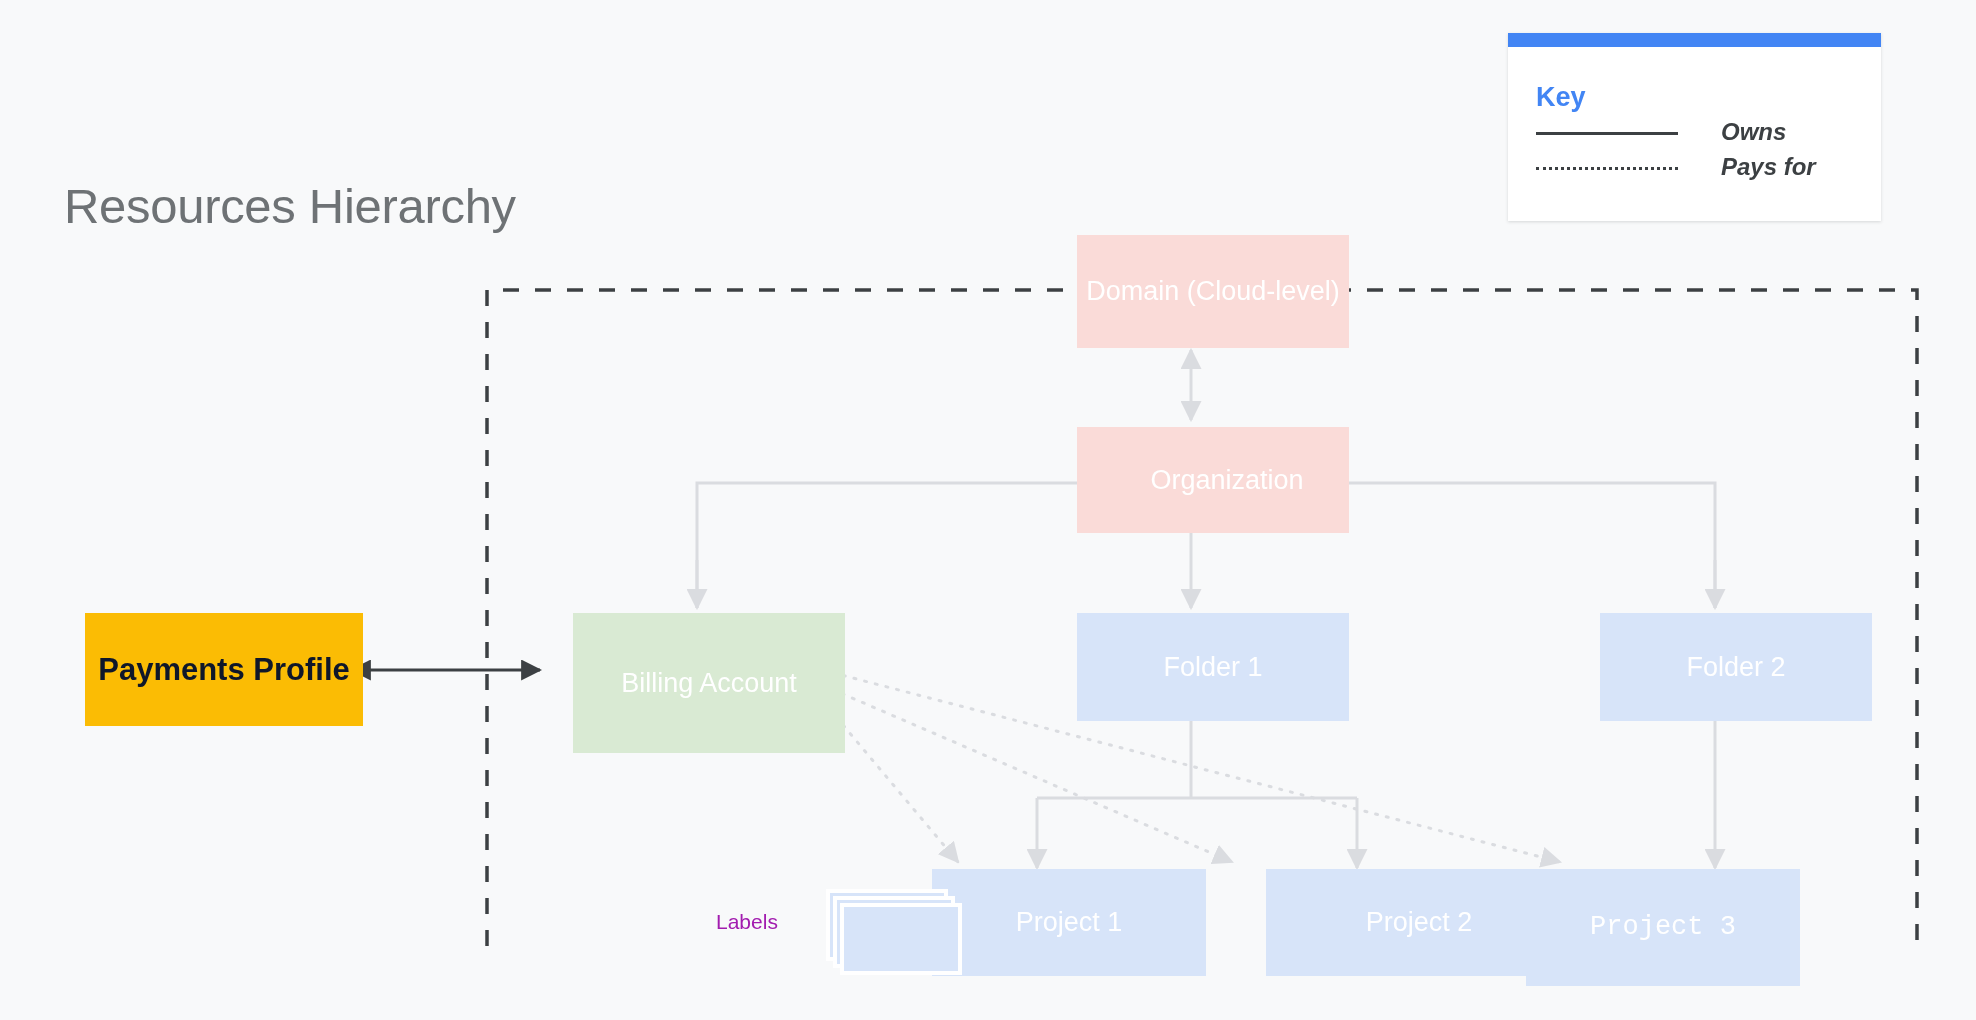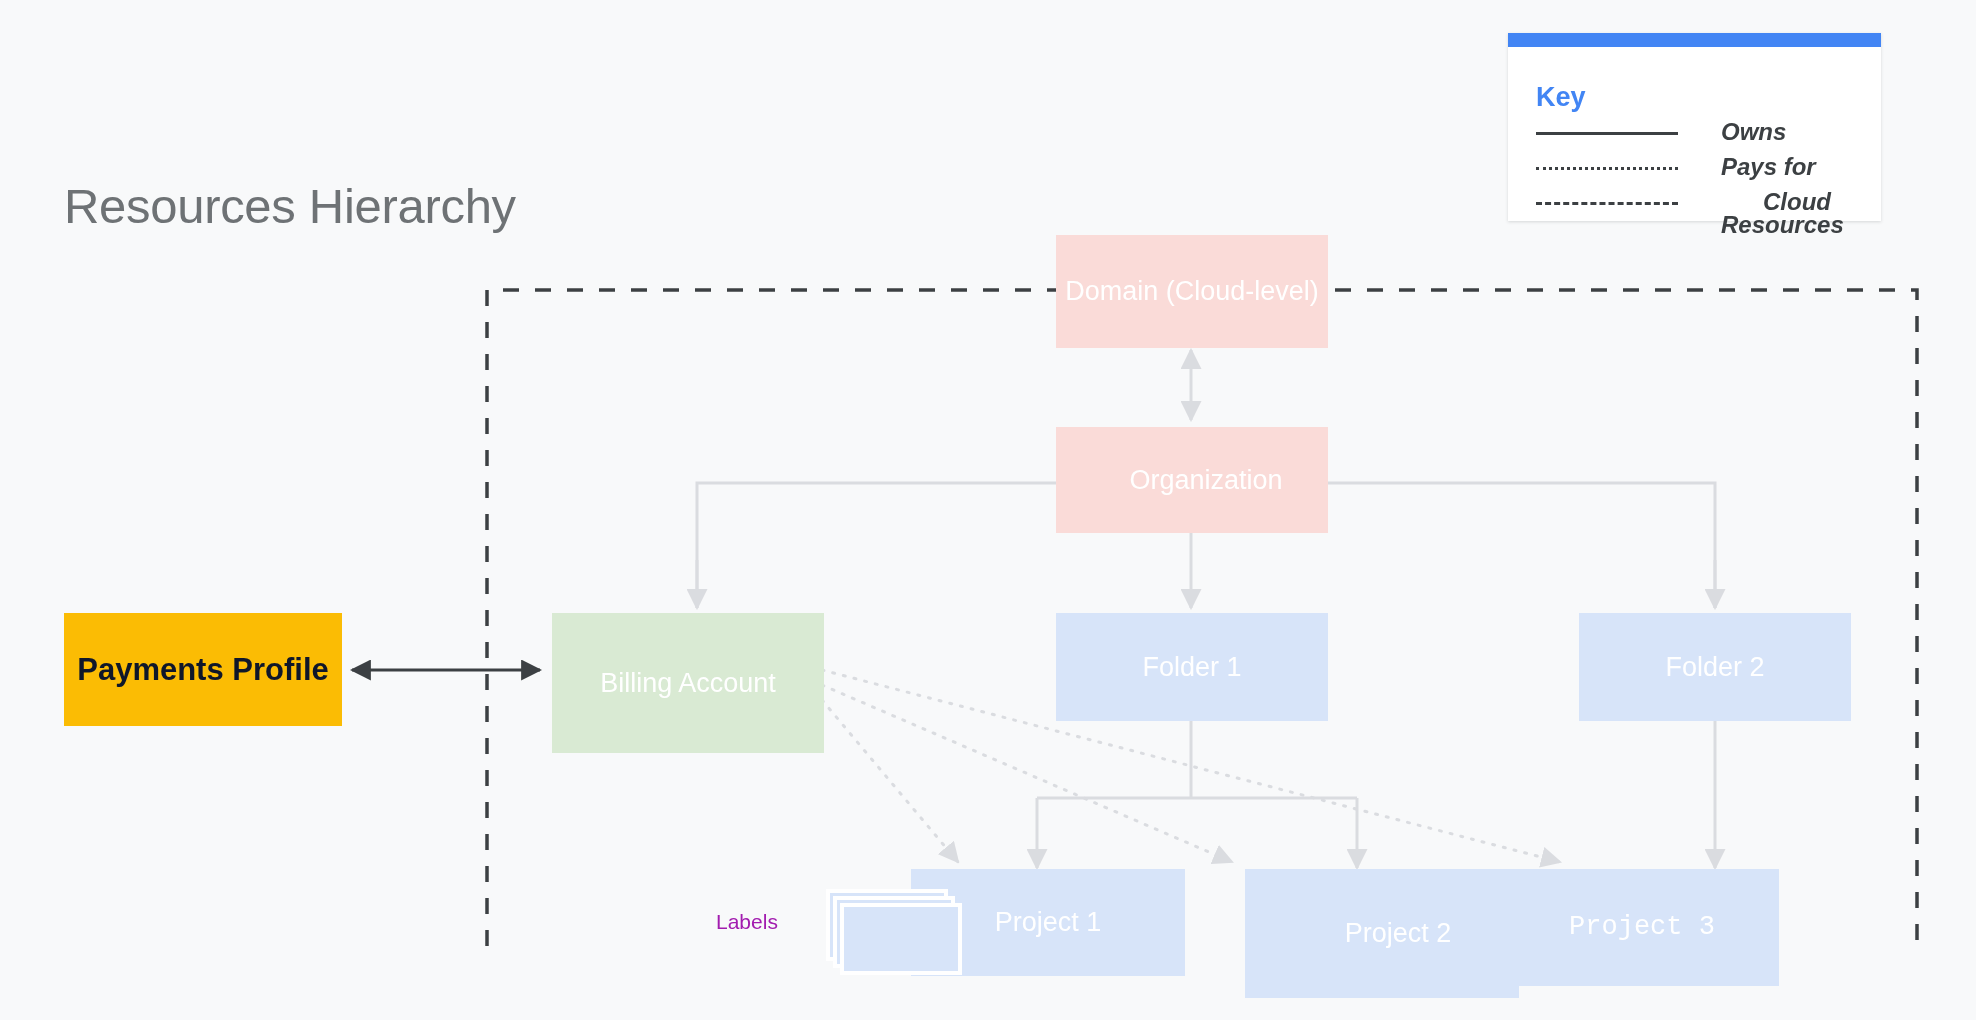--- a/index.html
+++ b/index.html
@@ -42,21 +42,20 @@
 
   
   .key-card {
     position: absolute;
     left: 1508px;
     top: 33px;
     width: 373px;
     height: 188px;
     background: #ffffff;
     box-shadow: 0 1px 3px rgba(60,64,67,0.18);
-    text-align: right;
   }
   .key-card-bar {
     position: absolute;
     left: 0;
     top: 0;
     width: 373px;
     height: 14px;
     background: #4285f4;
   }
   .key-title {
@@ -108,20 +107,21 @@
   }
 
   
   .node {
     position: absolute;
     display: flex;
     align-items: center;
     justify-content: center;
     box-sizing: border-box;
     text-align: left;
+    margin-left: 21px;
   }
   .node-label {
     font-size: 27px;
     font-weight: 400;
     line-height: 1.2;
     white-space: nowrap;
   }
   .node.pink { background: #fadbd8; }
   .node.pink .node-label { color: #ffffff; }
   .node.green { background: #d9ead3; }
@@ -231,26 +231,20 @@
             <i></i>
           </span>
         <span class="key-label">Owns</span>
       </div>
       <div class="key-row">
         <span class="key-sample dotted">
             <i></i>
           </span>
         <span class="key-label">Pays for</span>
       </div>
-      <div class="key-row">
-        <span class="key-sample dashed">
-            <i></i>
-          </span>
-        <span class="key-label" style="width:110px;">Cloud Resources</span>
-      </div>
     </div>
   </div>
 
   <div class="node pink" style="left:1056px; top:235px; width:272px; height:113px;">
     <span class="node-label">Domain (Cloud-level)</span>
   </div>
 
   <div class="node pink" style="left:1056px; top:427px; width:272px; height:106px;padding-left:28px;">
     <span class="node-label">Organization</span>
   </div>
@@ -268,21 +262,21 @@
   </div>
 
   <div class="node blue" style="left:1579px; top:613px; width:272px; height:108px;">
     <span class="node-label">Folder 2</span>
   </div>
 
   <div class="node blue" style="left:911px; top:869px; width:274px; height:107px;">
     <span class="node-label">Project 1</span>
   </div>
 
-  <div class="node blue" style="left:1245px; top:869px; width:274px; height:129px;padding-left:32px;">
+  <div class="node blue" style="left:1245px; top:869px; width:274px; height:107px;padding-left:32px;">
     <span class="node-label">Project 2</span>
   </div>
 
   <div class="node blue" style="left:1505px; top:869px; width:274px; height:117px;font-family:Liberation Mono, monospace;">
     <span class="node-label">Project 3</span>
   </div>
 
   <div class="labels-caption">Labels</div>
   <div class="labels-stack">
     <div class="card c1"></div>

